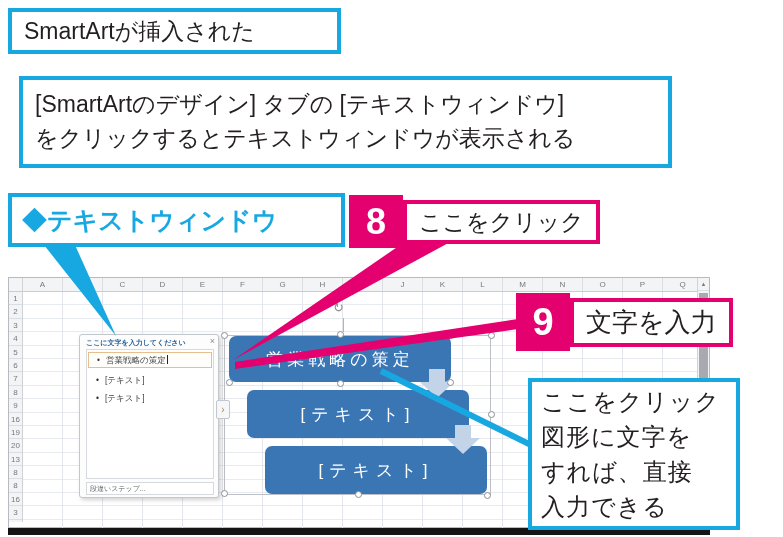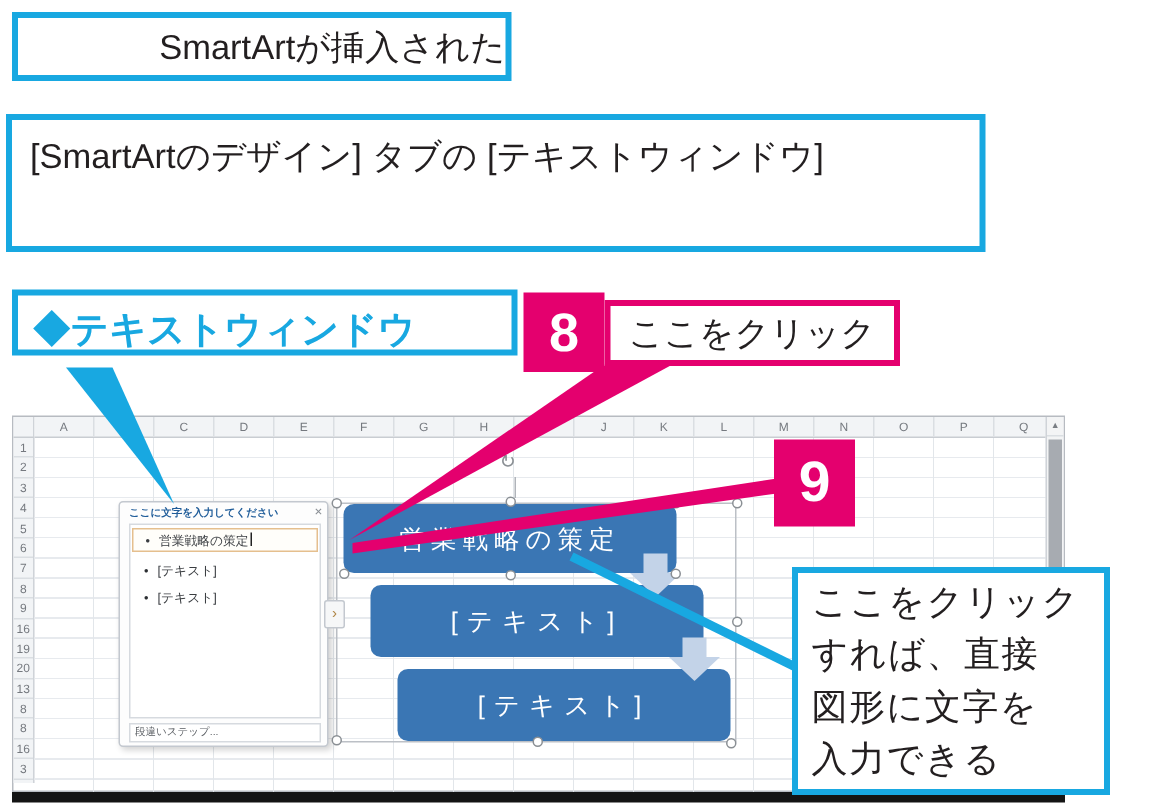--- a/index.html
+++ b/index.html
@@ -2,23 +2,23 @@
 <html><head>
 <meta charset="utf-8">
 <style>
   * { margin:0; padding:0; box-sizing:border-box; }
   html,body { background:#fff; }
   body { font-family:"Liberation Sans", sans-serif; }
   .canvas { position:relative; width:783px; height:537px; background:#fff; overflow:hidden; }
 
   
   .callout { position:absolute; background:#fff; border:4px solid #18a8e1; color:#231f20; z-index:10; }
-  .co1 { left:8px; top:8px; width:333px; height:46px; font-size:23px; line-height:38px; padding-left:12px;text-align:right; }
-  .co2 { left:4px; top:76px; width:653px; height:92px; font-size:23px; line-height:34px; padding:7px 0 0 12px; }
-  .co3 { left:8px; top:193px; width:337px; height:44px; font-size:25px; line-height:46px; padding-left:10px;
+  .co1 { left:8px; top:8px; width:333px; height:46px; font-size:23px; line-height:38px; padding-left:12px; }
+  .co2 { left:19px; top:76px; width:653px; height:92px; font-size:23px; line-height:34px; padding:7px 0 0 12px; }
+  .co3 { left:8px; top:193px; width:337px; height:54px; font-size:25px; line-height:46px; padding-left:10px;
          color:#18a8e1; font-weight:bold; }
   .co4 { left:528px; top:378px; width:212px; height:152px; font-size:24px; line-height:35px; padding:2px 0 0 9px;
          letter-spacing:1px; }
 
   
   .step { position:absolute; display:flex; align-items:flex-start; z-index:10; }
   .step-badge { background:#e4006e; color:#fff; font-weight:bold; text-align:center; }
   .s8 { left:349px; top:195px; }
   .s8 .step-badge { width:54px; height:53px; font-size:36px; line-height:53px; }
   .s8 .step-label { margin-top:5px; height:44px; font-size:23px; line-height:36px; }
@@ -200,30 +200,32 @@
   <svg class="overlay" width="783" height="537">
     <polygon points="44,245 75,245 116,336" fill="#18a8e1"></polygon>
     <polygon points="406,241 452,241 233,360" fill="#e4006e"></polygon>
     <polygon points="518,319 518,329 235,369 235,362" fill="#e4006e"></polygon>
     <line x1="535" y1="447" x2="381" y2="371" stroke="#18a8e1" stroke-width="6"></line>
   </svg>
 
   <div class="callout co1">SmartArtが挿入された</div>
   <div class="callout co2">
     <div>[SmartArtのデザイン] タブの [テキストウィンドウ]</div>
+    <div>をクリックするとテキストウィンドウが表示される</div>
   </div>
   <div class="callout co3">◆テキストウィンドウ</div>
   <div class="callout co4">
     <div>ここをクリック</div>
+    <div>図形に文字を</div>
     <div>すれば、直接</div>
-    <div>図形に文字を</div>
     <div>入力できる</div>
   </div>
 
   <div class="step s8">
     <div class="step-badge">8</div>
     <div class="step-label">ここをクリック</div>
   </div>
   <div class="step s9">
     <div class="step-badge">9</div>
+    <div class="step-label">文字を入力</div>
   </div>
 
 </div>
 
 </body></html>

